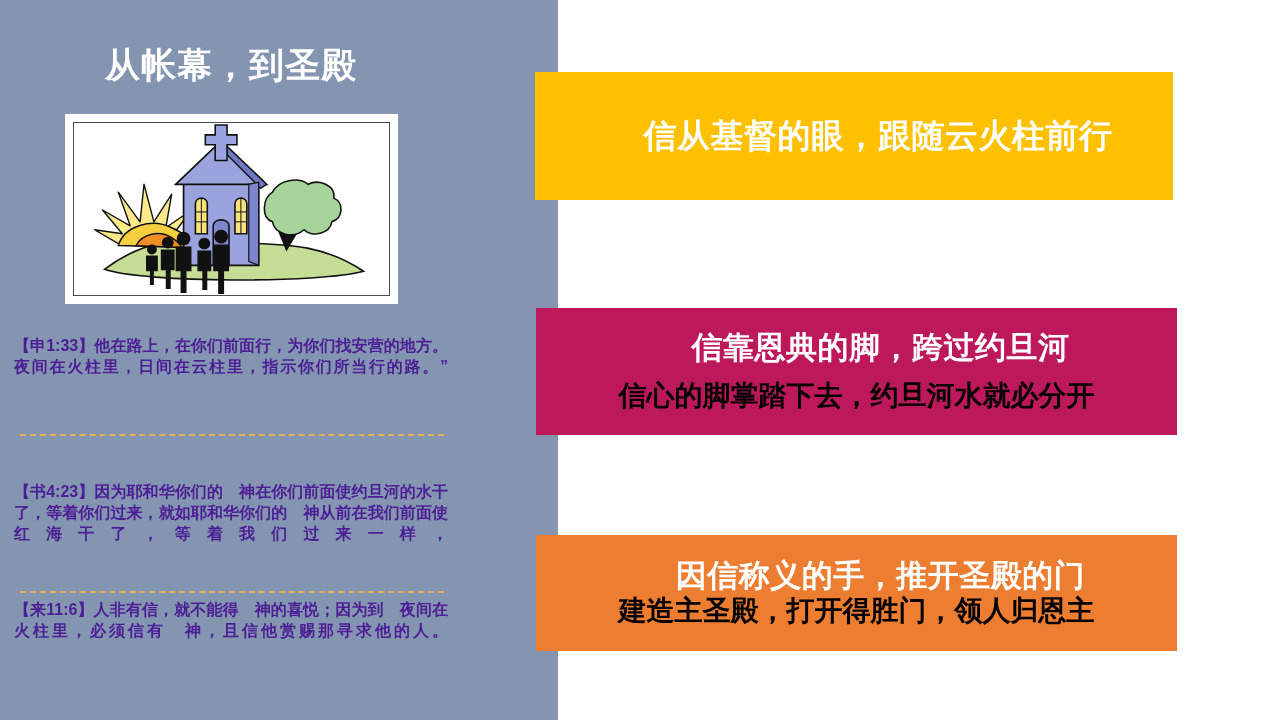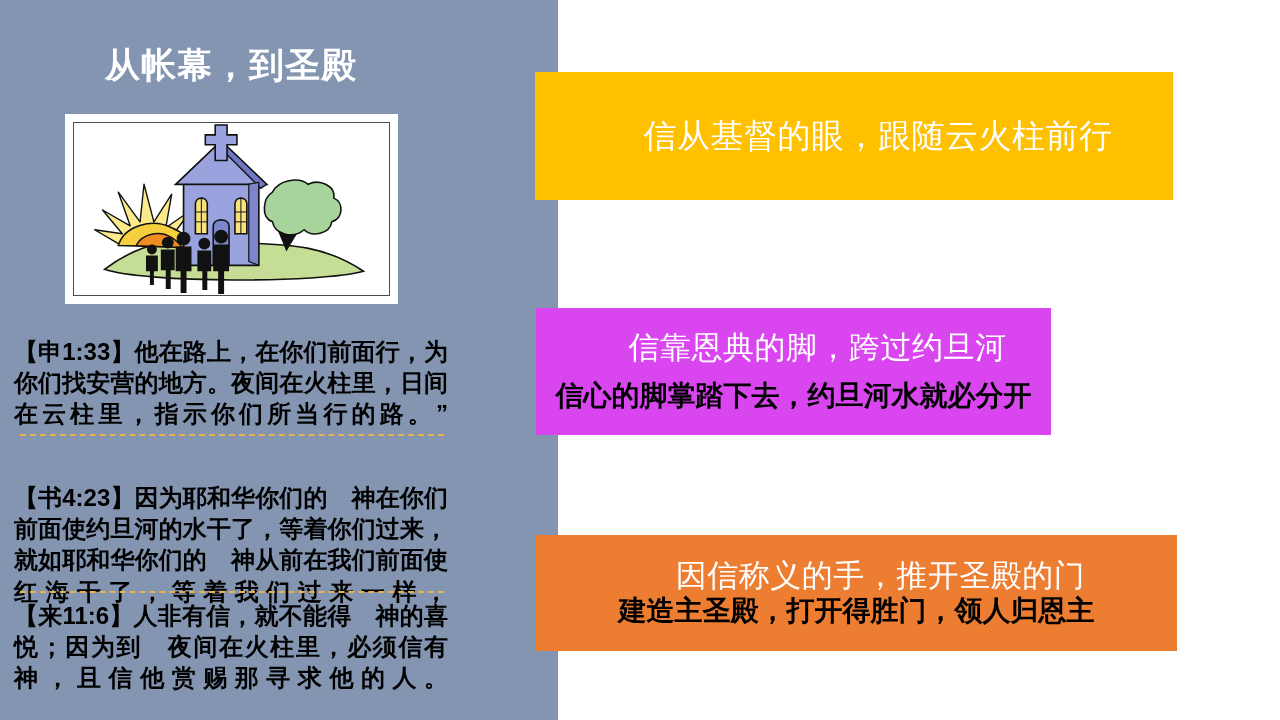--- a/index.html
+++ b/index.html
@@ -67,22 +67,22 @@
     width: 100%;
     height: 100%;
     display: block;
   }
 
   
   .scripture {
     position: absolute;
     left: 14px;
     width: 434px;
-    color: #000000;
-    font-size: 24px;
+    color: #4c1d95;
+    font-size: 16px;
     font-weight: bold;
     line-height: 1.30;
     text-align: justify;
     text-align-last: justify;
     letter-spacing: 0px;
   }
   #scripture-1 { top: 336px; }
   #scripture-2 { top: 452px; margin-top: 30px; }
   #scripture-3 { top: 600px; }
 
@@ -100,21 +100,21 @@
   .banner {
     position: absolute;
     box-sizing: border-box;
     display: flex;
     flex-direction: column;
     align-items: center;
     justify-content: center;
   }
   .banner-line-1 {
     color: #ffffff;
-    font-weight: normal;
+    font-weight: bold;
     white-space: nowrap;
     line-height: 1.12;
     margin-left: 48px;
   }
   .banner-line-2 {
     color: #000000;
     font-weight: bold;
     white-space: nowrap;
     line-height: 1.15;
   }
@@ -125,23 +125,23 @@
     width: 638px;
     height: 128px;
     background: #ffc000;
   }
   #banner-yellow .banner-line-1 { font-size: 33px; letter-spacing: 0.5px; }
   #banner-yellow .banner-line-2 { font-size: 25px; margin-top: 2px; }
 
   #banner-blue {
     left: 536px;
     top: 308px;
-    width: 515px;
+    width: 641px;
     height: 127px;
-    background: #d946ef;
+    background: #be185d;
   }
   #banner-blue .banner-line-1 { font-size: 31px; letter-spacing: 0.5px; }
   #banner-blue .banner-line-2 { font-size: 28px; margin-top: 14px; }
 
   #banner-orange {
     left: 536px;
     top: 535px;
     width: 641px;
     height: 116px;
     background: #ed7d31;

